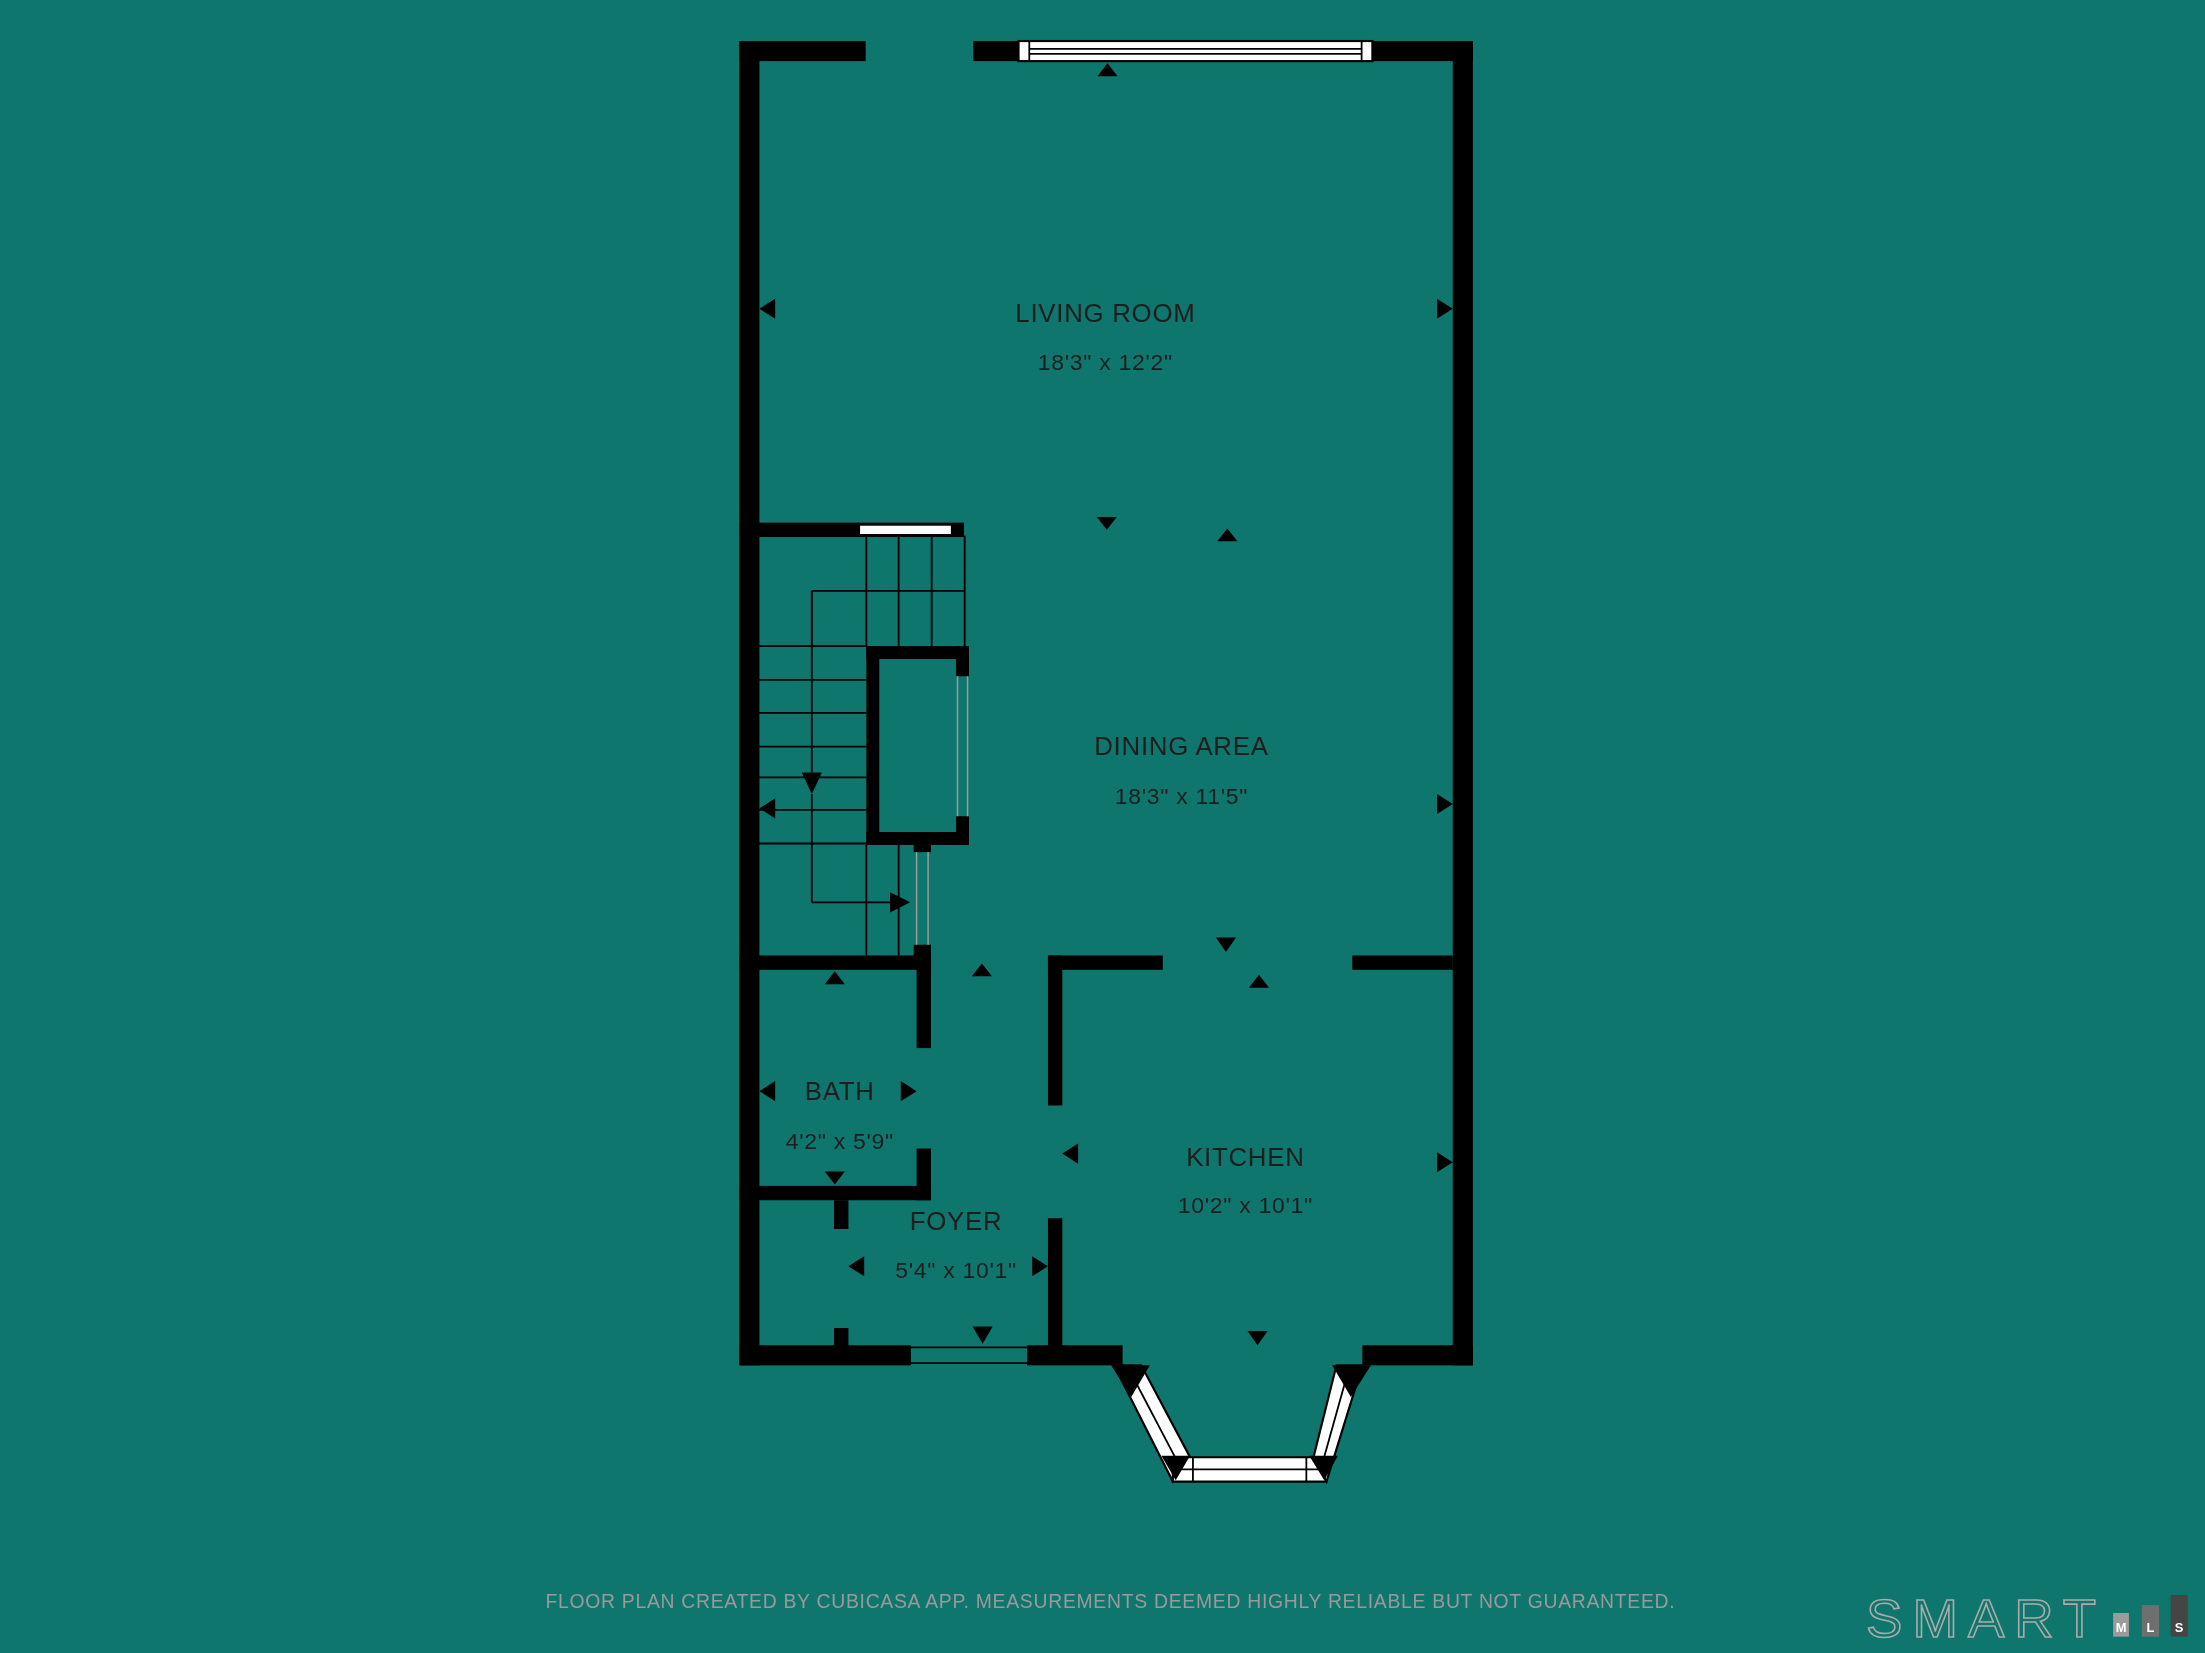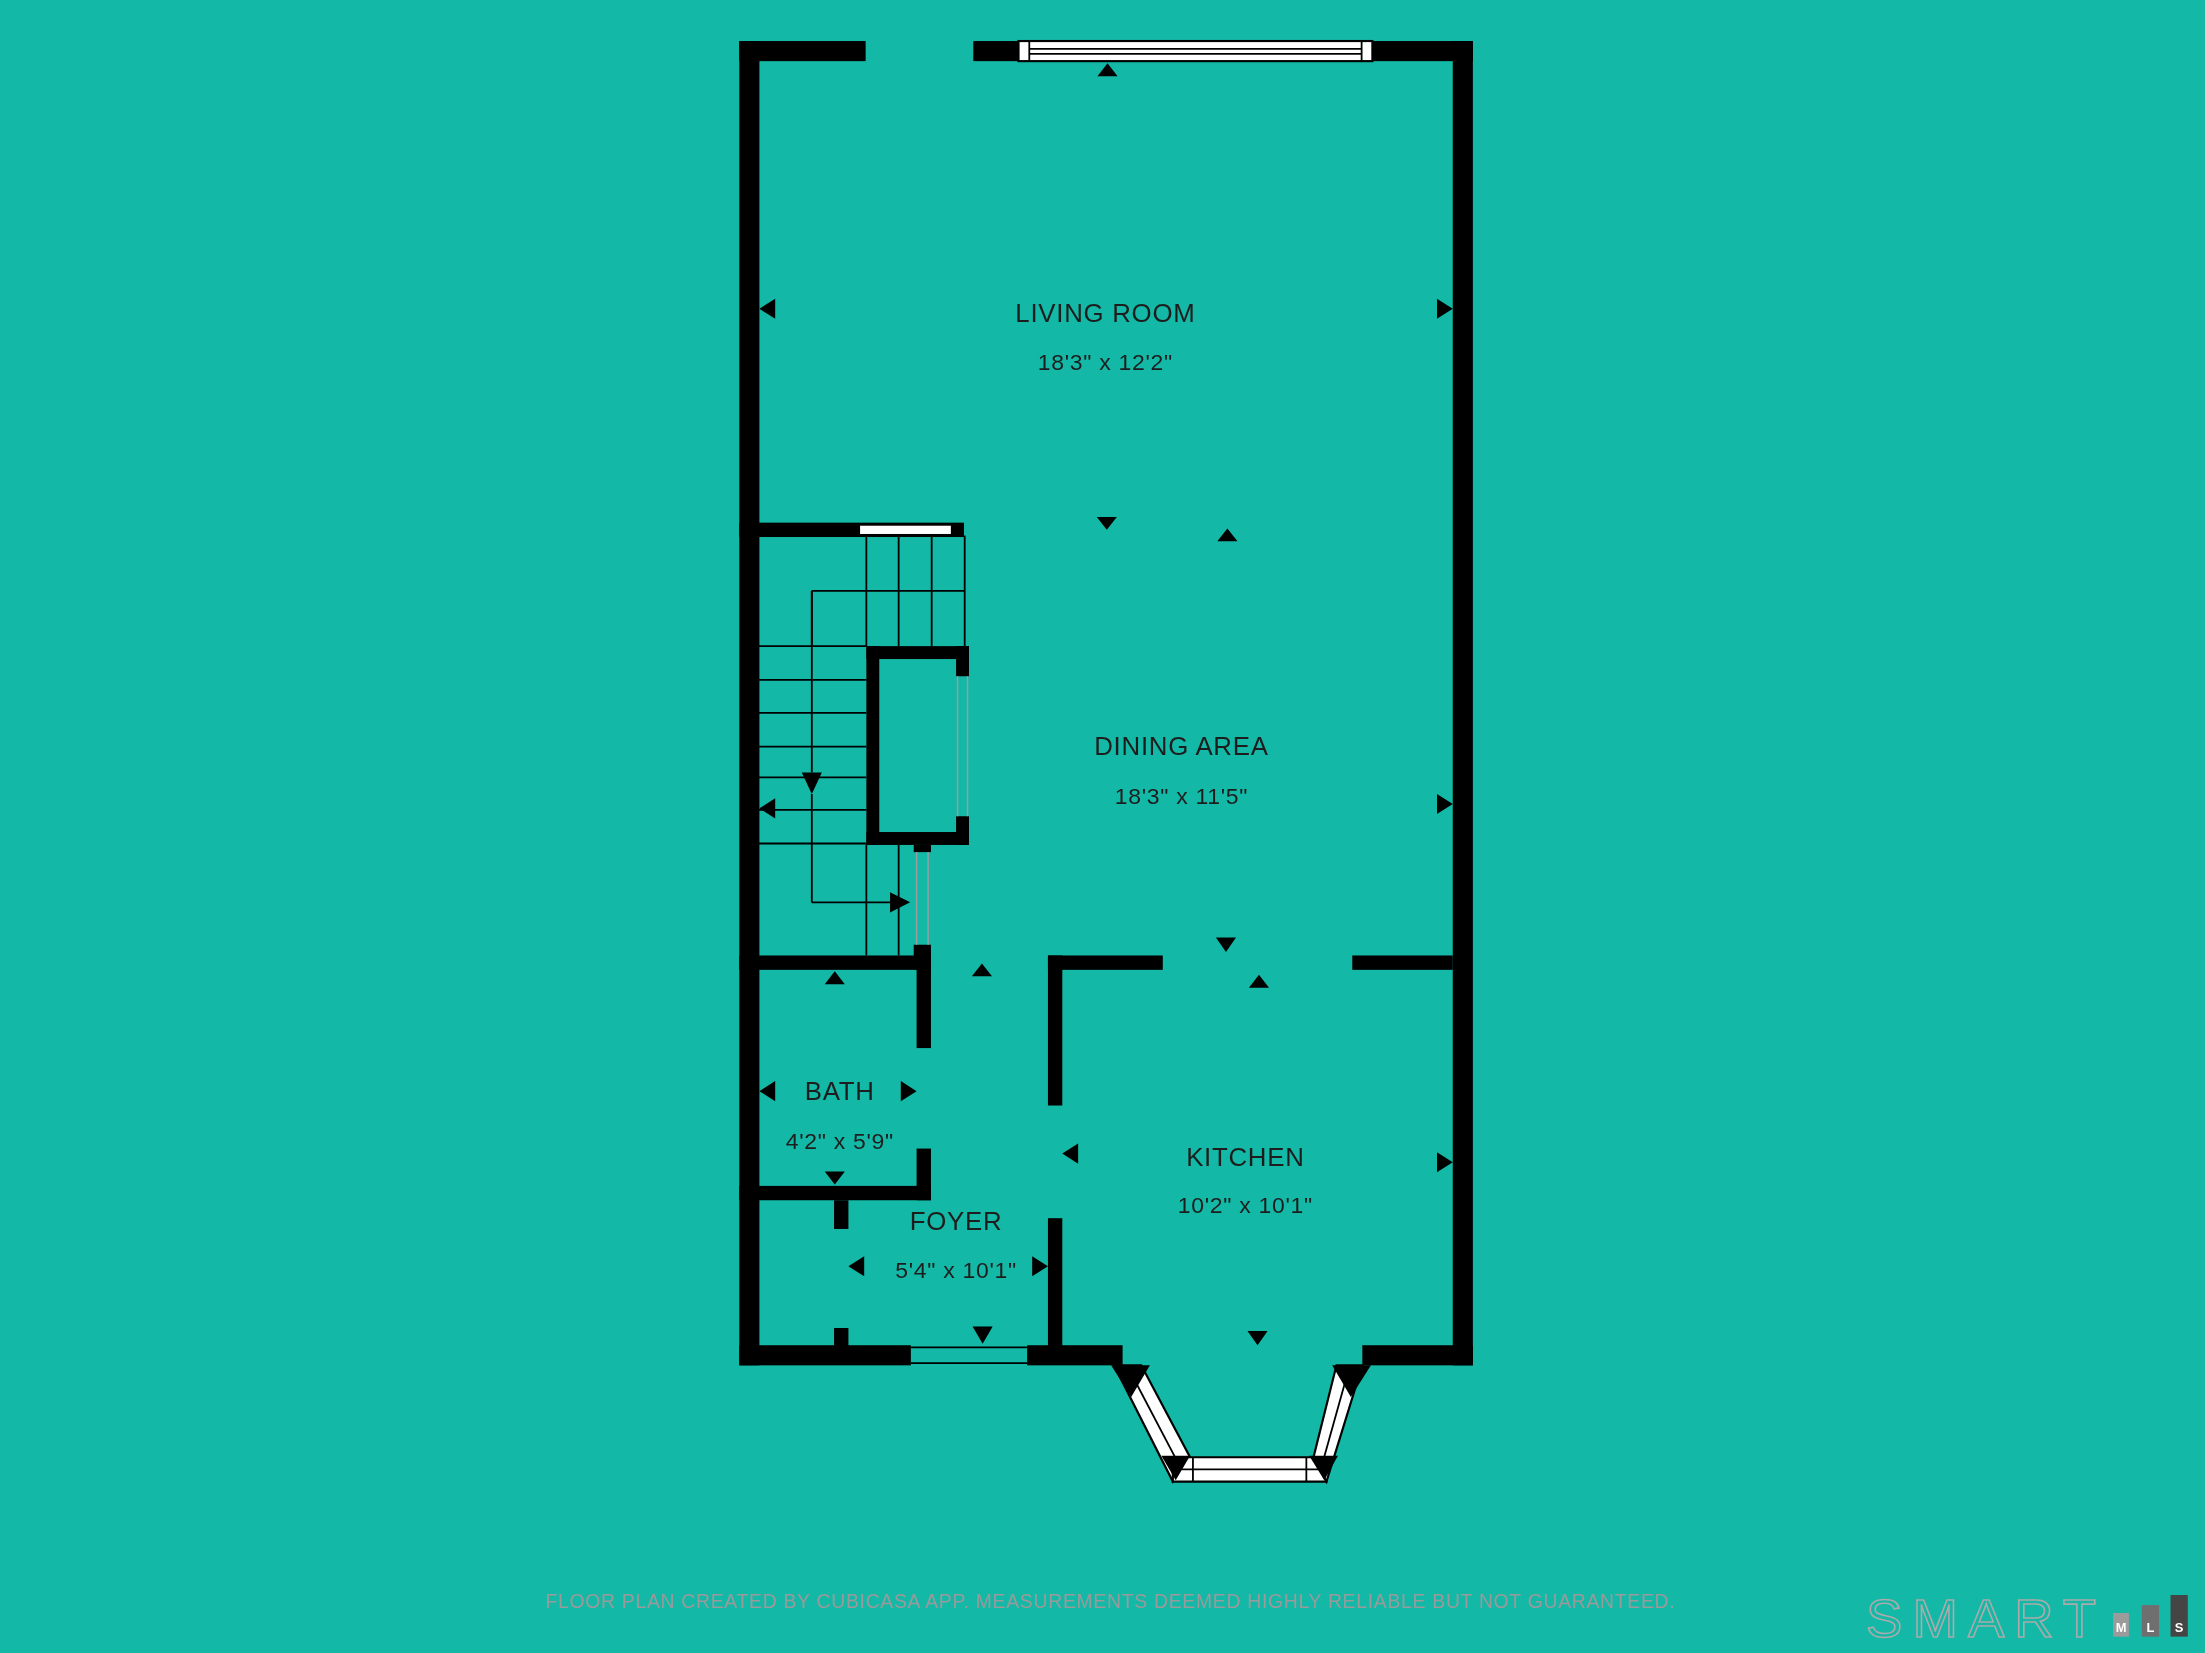--- a/index.html
+++ b/index.html
@@ -1,16 +1,16 @@
 <!DOCTYPE html>
 <html style="font-size:11.5px"><head>
 <meta charset="utf-8">
 <style>
   html,body{margin:0;padding:0;background:#ffffff;}
-  .page{position:relative;width:2205px;height:1654px;background:#14b8a6;overflow:hidden;
+  .page{position:relative;width:2205px;height:1654px;background:#0f766e;overflow:hidden;
         font-family:"Liberation Sans", sans-serif;}
   svg{display:block;position:absolute;left:0;top:0;}
   .room-name{font-family:"Liberation Sans", sans-serif;font-size:36px;letter-spacing:1px;}
   .room-dims{font-family:"Liberation Sans", sans-serif;font-size:32px;letter-spacing:1px;}
   .footer-text{font-family:"Liberation Sans", sans-serif;font-size:27px;letter-spacing:1px;}
   .wordmark{font-family:"Liberation Sans", sans-serif;font-size:76px;letter-spacing:14px;
             fill:none;stroke-width:2.2px;}
   .bar-letter{font-family:"Liberation Sans", sans-serif;font-size:18px;font-weight:bold;}
   .thinline{stroke-width:2.5;fill:none;}
   .lightline{stroke:#9d9d9d;stroke-width:2;fill:none;}

